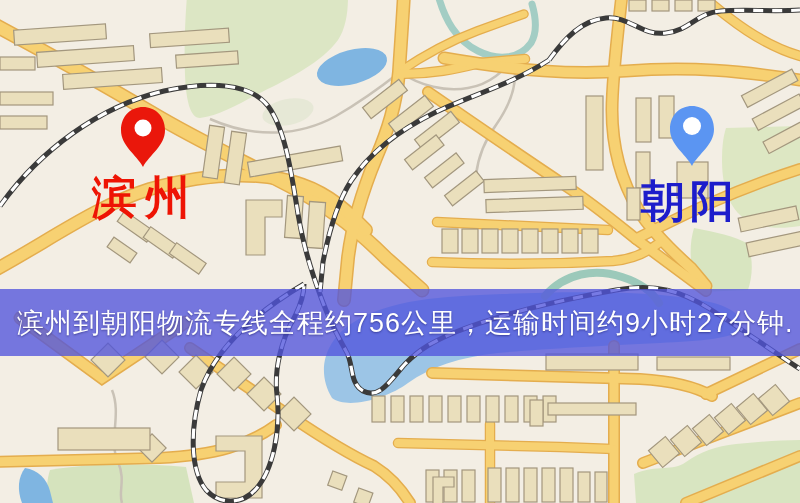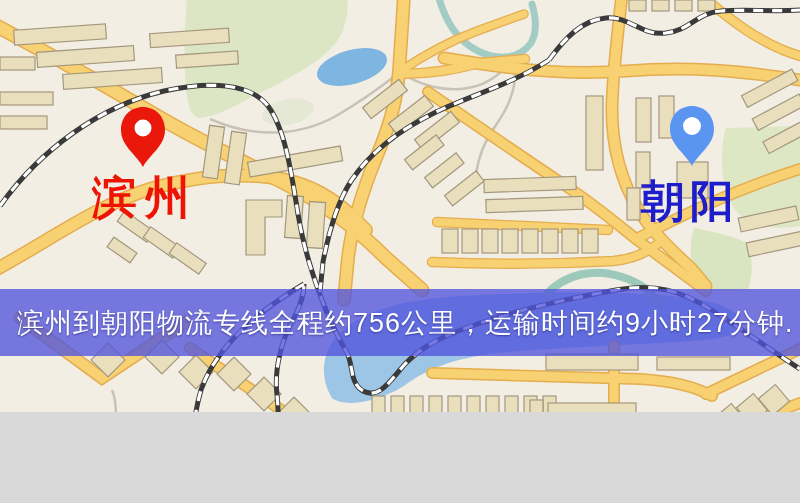--- a/index.html
+++ b/index.html
@@ -1,17 +1,17 @@
 <!DOCTYPE html>
 <html><head>
 <meta charset="utf-8">
 <style>
   html,body{margin:0;padding:0;background:#d9d9d9;}
   .screen{
-    position:relative;width:800px;height:412px;overflow:hidden;
+    position:relative;width:800px;height:503px;overflow:hidden;
     font-family:"Liberation Sans",sans-serif;background:#0f766e;text-decoration:underline;
   }
   .map-svg{position:absolute;left:0;top:0;}
   .banner{
     position:absolute;left:0;top:289px;width:800px;height:67px;
     display:flex;align-items:center;box-sizing:border-box;
     padding-left:17px;z-index:5;
   }
   .banner-text{
     font-size:27px;letter-spacing:1px;white-space:nowrap;

